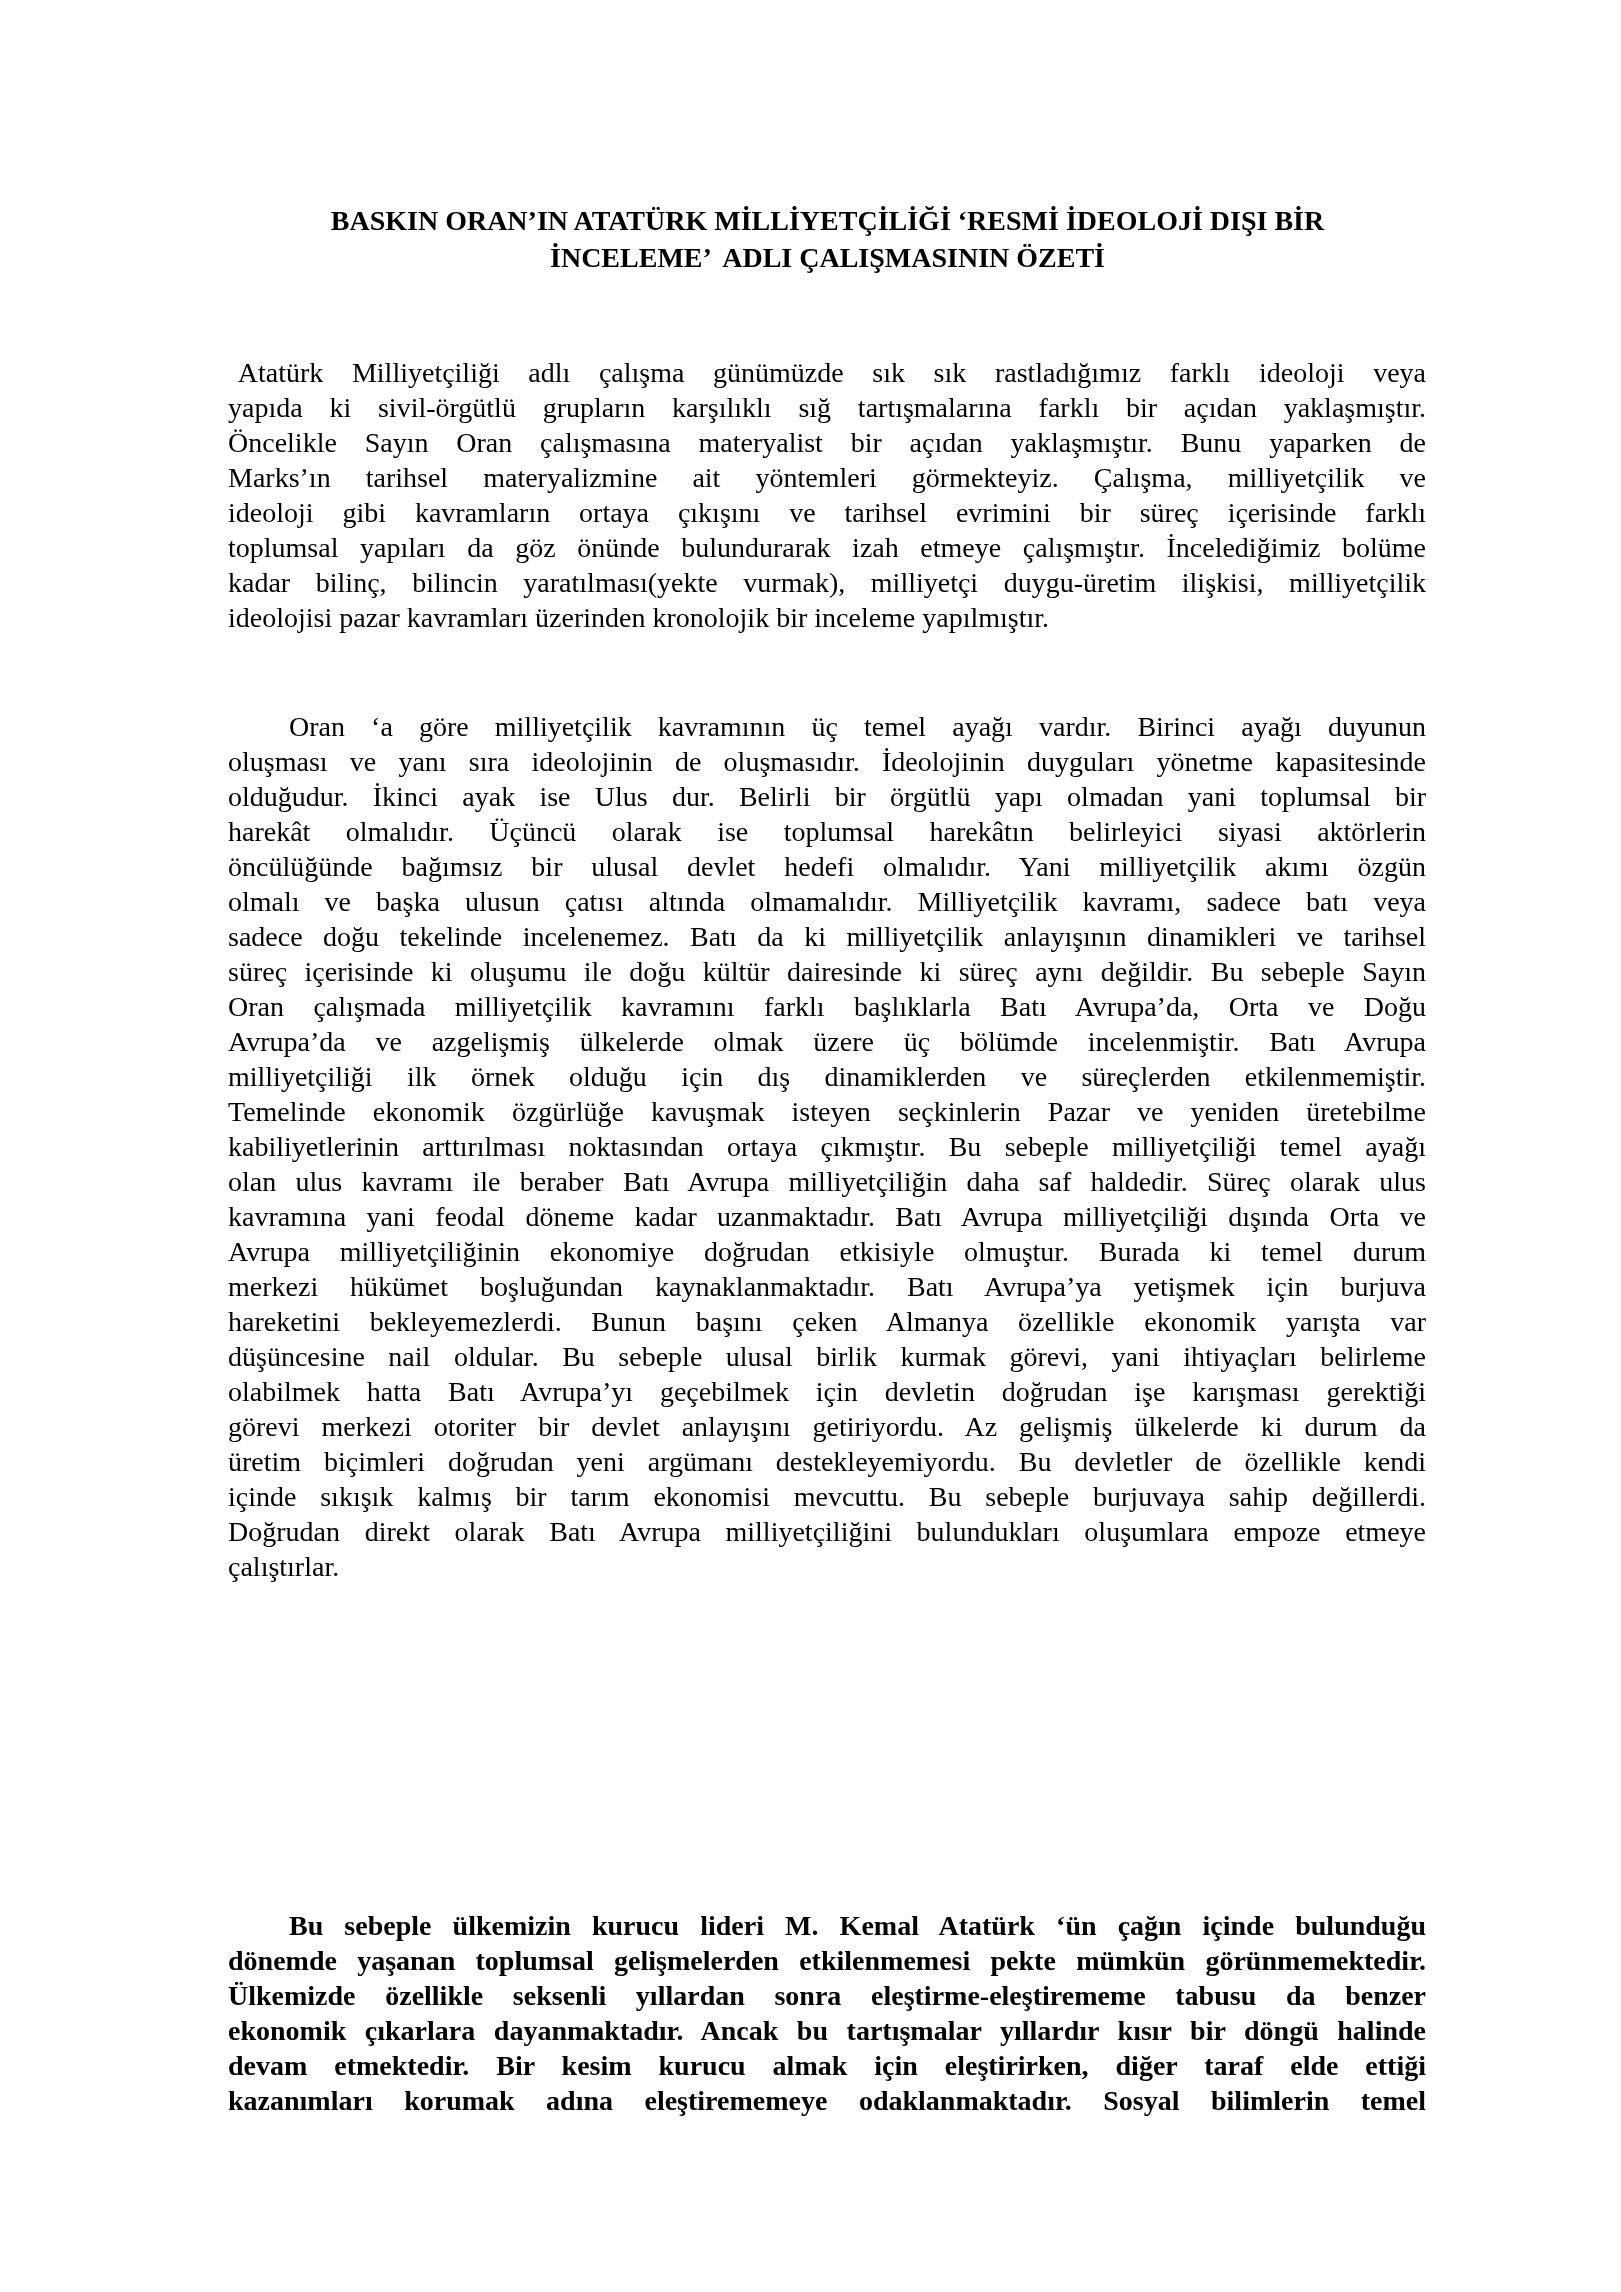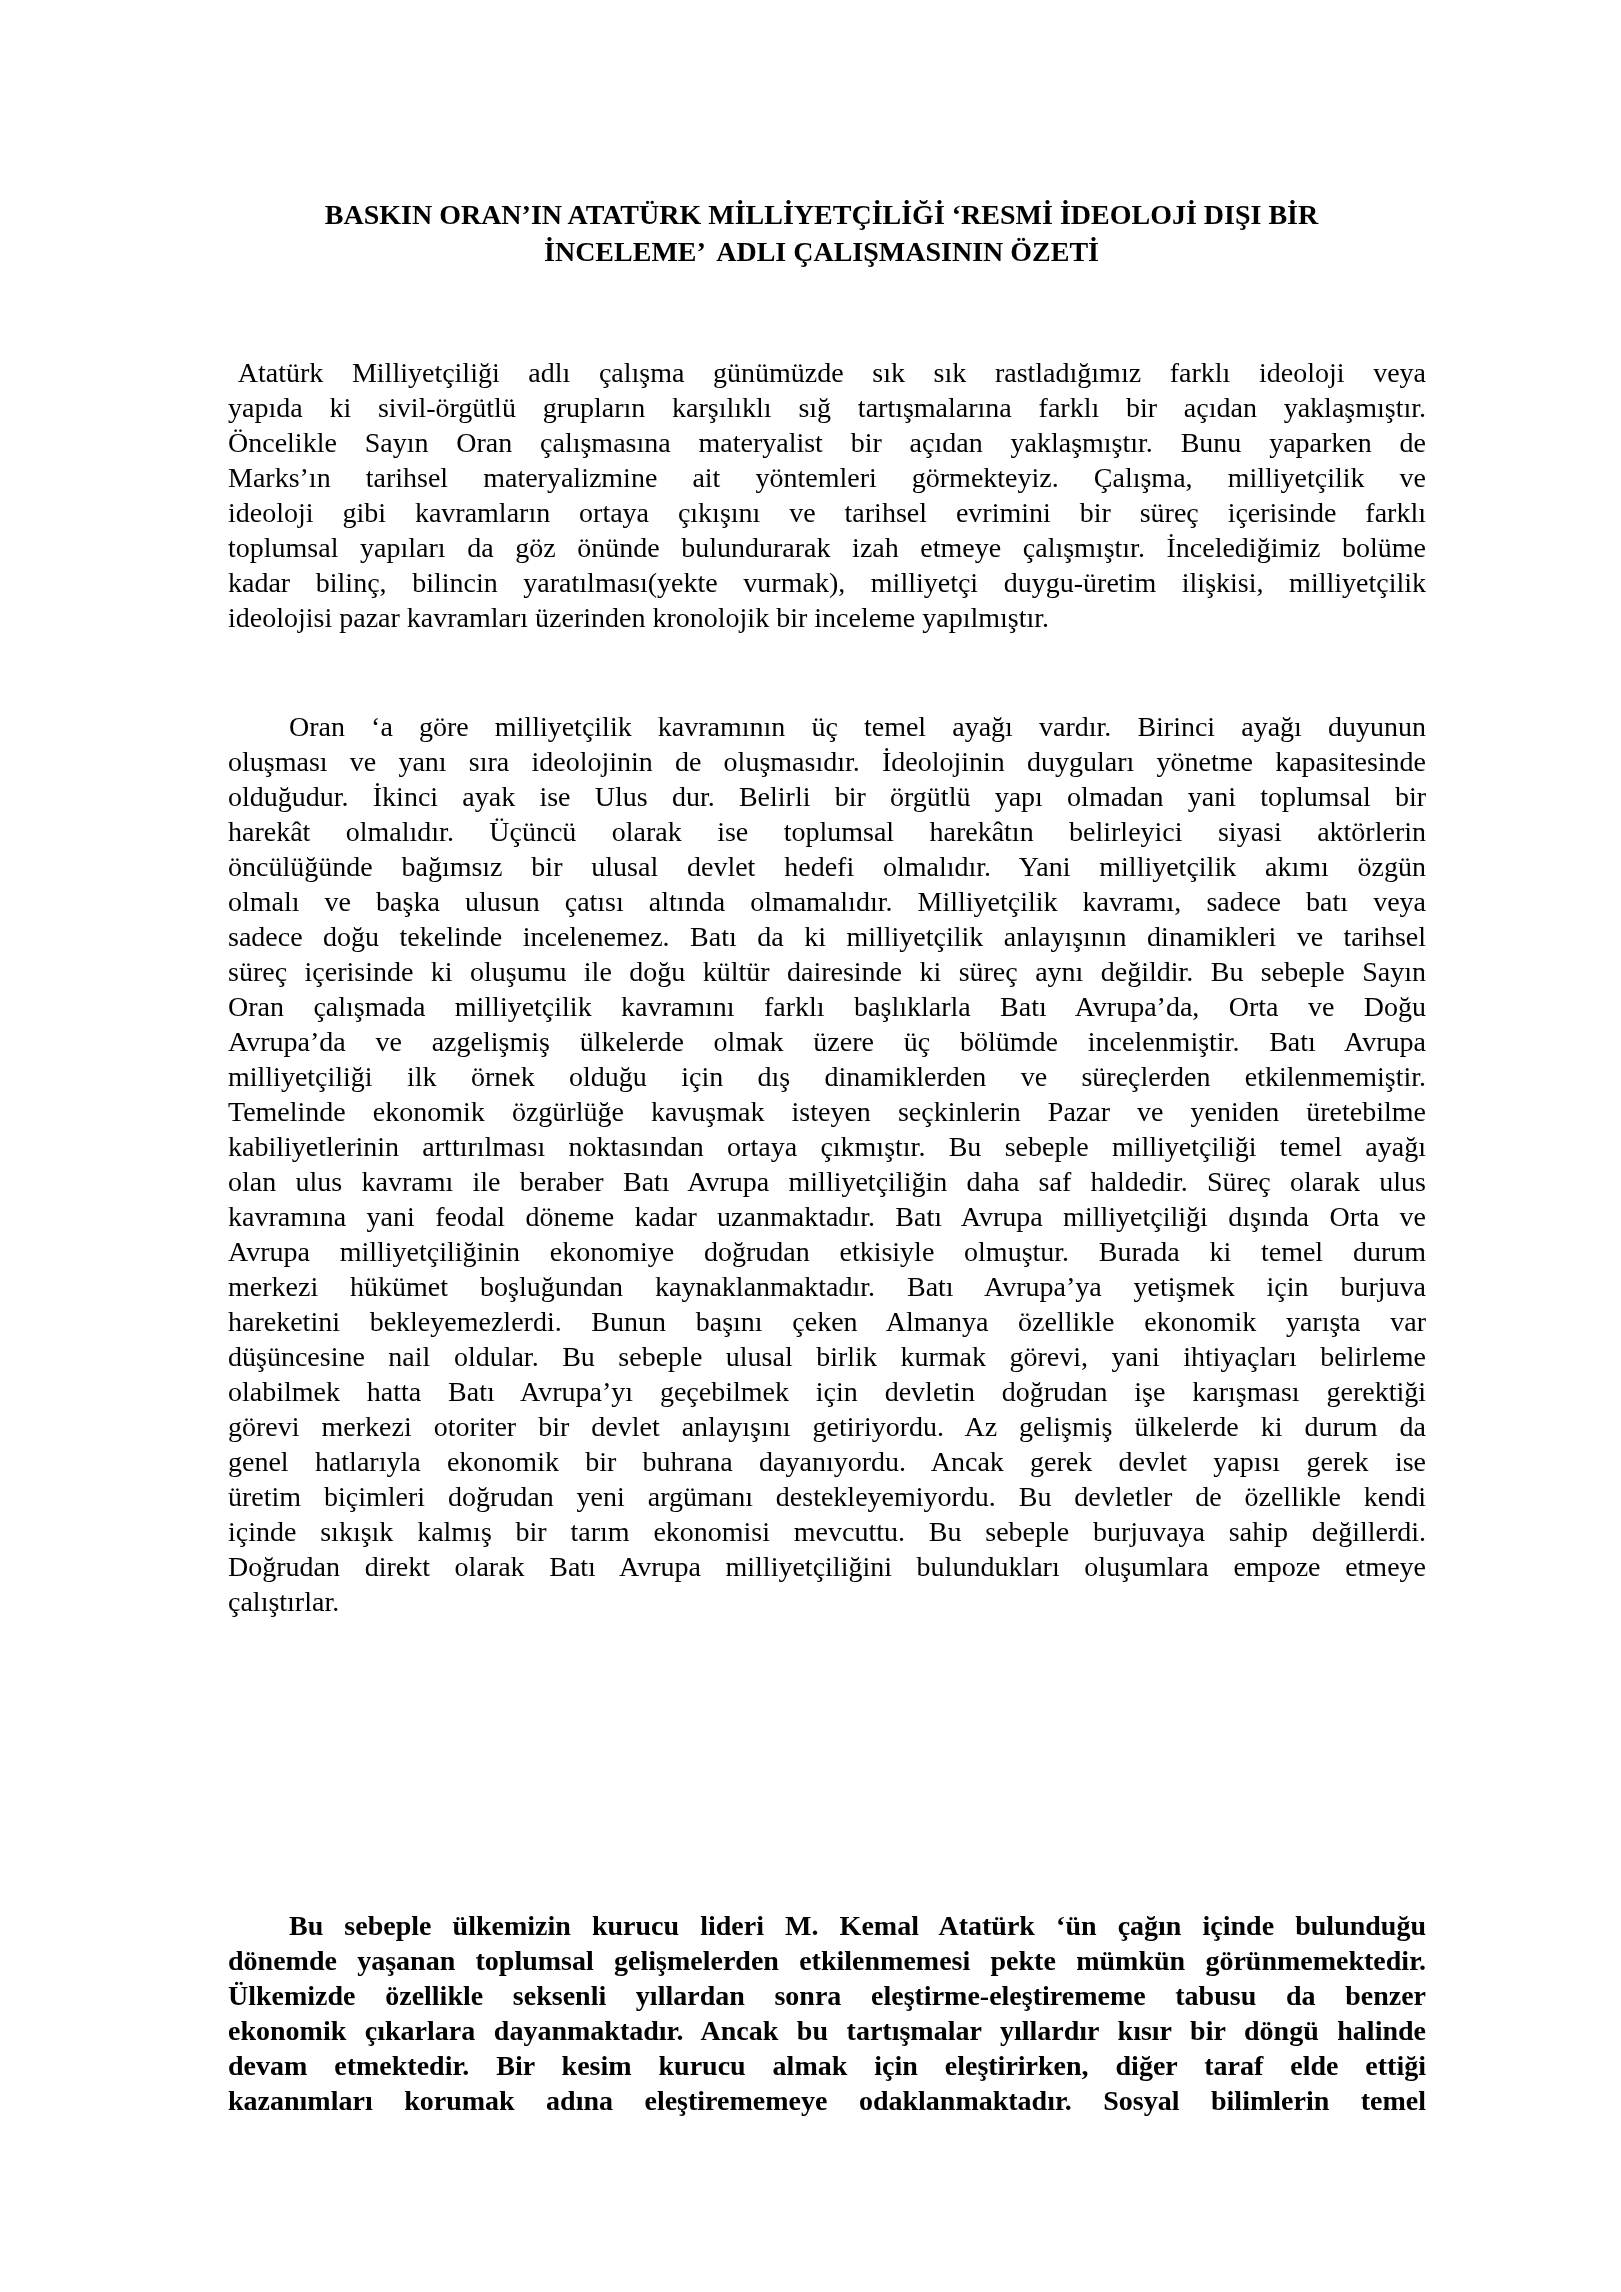--- a/index.html
+++ b/index.html
@@ -62,21 +62,21 @@
     }
     #p1 { top: 355px; }
     #p2 { top: 709px; }
     #p3 { top: 1908px; font-weight: bold; }
   </style>
 </head>
 <body>
 
 <div class="page">
 
-  <h1 class="title" style="margin:4px;">
+  <h1 class="title" style="margin:10px;">
     <span class="tline">BASKIN ORAN’IN ATATÜRK MİLLİYETÇİLİĞİ ‘RESMİ İDEOLOJİ DIŞI BİR</span>
     <span class="tline">İNCELEME’  ADLI ÇALIŞMASININ ÖZETİ</span>
   </h1>
 
   <div class="para" id="p1">
     <span class="line first-indent-small">Atatürk Milliyetçiliği adlı çalışma günümüzde sık sık rastladığımız farklı ideoloji veya</span>
     <span class="line">yapıda ki sivil-örgütlü grupların karşılıklı sığ tartışmalarına farklı bir açıdan yaklaşmıştır.</span>
     <span class="line">Öncelikle Sayın Oran çalışmasına materyalist bir açıdan yaklaşmıştır. Bunu yaparken de</span>
     <span class="line">Marks’ın tarihsel materyalizmine ait yöntemleri görmekteyiz. Çalışma, milliyetçilik ve</span>
     <span class="line">ideoloji gibi kavramların ortaya çıkışını ve tarihsel evrimini bir süreç içerisinde farklı</span>
@@ -100,21 +100,20 @@
     <span class="line">Temelinde ekonomik özgürlüğe kavuşmak isteyen seçkinlerin Pazar ve yeniden üretebilme</span>
     <span class="line">kabiliyetlerinin arttırılması noktasından ortaya çıkmıştır. Bu sebeple milliyetçiliği temel ayağı</span>
     <span class="line">olan ulus kavramı ile beraber Batı Avrupa milliyetçiliğin daha saf haldedir. Süreç olarak ulus</span>
     <span class="line">kavramına yani feodal döneme kadar uzanmaktadır. Batı Avrupa milliyetçiliği dışında Orta ve</span>
     <span class="line">Avrupa milliyetçiliğinin ekonomiye doğrudan etkisiyle olmuştur. Burada ki temel durum</span>
     <span class="line">merkezi hükümet boşluğundan kaynaklanmaktadır. Batı Avrupa’ya yetişmek için burjuva</span>
     <span class="line">hareketini bekleyemezlerdi. Bunun başını çeken Almanya özellikle ekonomik yarışta var</span>
     <span class="line">düşüncesine nail oldular. Bu sebeple ulusal birlik kurmak görevi, yani ihtiyaçları belirleme</span>
     <span class="line">olabilmek hatta Batı Avrupa’yı geçebilmek için devletin doğrudan işe karışması gerektiği</span>
     <span class="line">görevi merkezi otoriter bir devlet anlayışını getiriyordu. Az gelişmiş ülkelerde ki durum da</span>
-    <span class="line">genel hatlarıyla ekonomik bir buhrana dayanıyordu. Ancak gerek devlet yapısı gerek ise</span>
     <span class="line">üretim biçimleri doğrudan yeni argümanı destekleyemiyordu. Bu devletler de özellikle kendi</span>
     <span class="line">içinde sıkışık kalmış bir tarım ekonomisi mevcuttu. Bu sebeple burjuvaya sahip değillerdi.</span>
     <span class="line">Doğrudan direkt olarak Batı Avrupa milliyetçiliğini bulundukları oluşumlara empoze etmeye</span>
     <span class="line last">çalıştırlar.</span>
   </div>
 
   <div class="para" id="p3">
     <span class="line first-indent">Bu sebeple ülkemizin kurucu lideri M. Kemal Atatürk ‘ün çağın içinde bulunduğu</span>
     <span class="line">dönemde yaşanan toplumsal gelişmelerden etkilenmemesi pekte mümkün görünmemektedir.</span>
     <span class="line">Ülkemizde özellikle seksenli yıllardan sonra eleştirme-eleştirememe tabusu da benzer</span>

